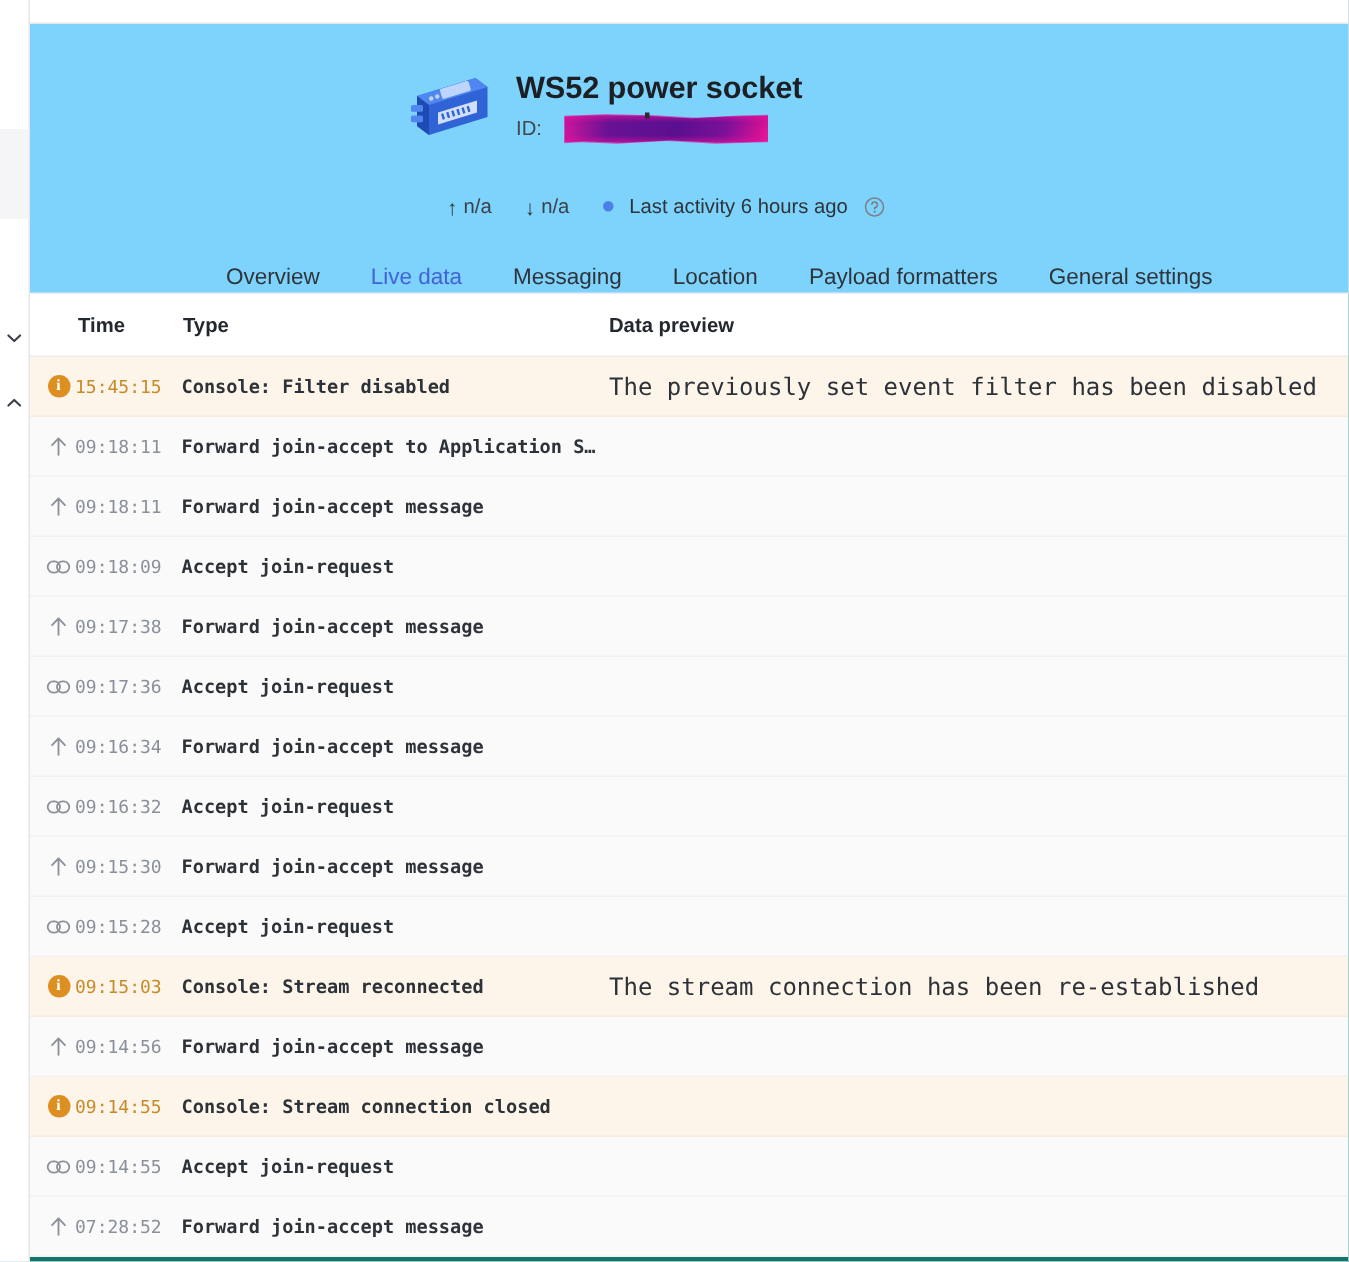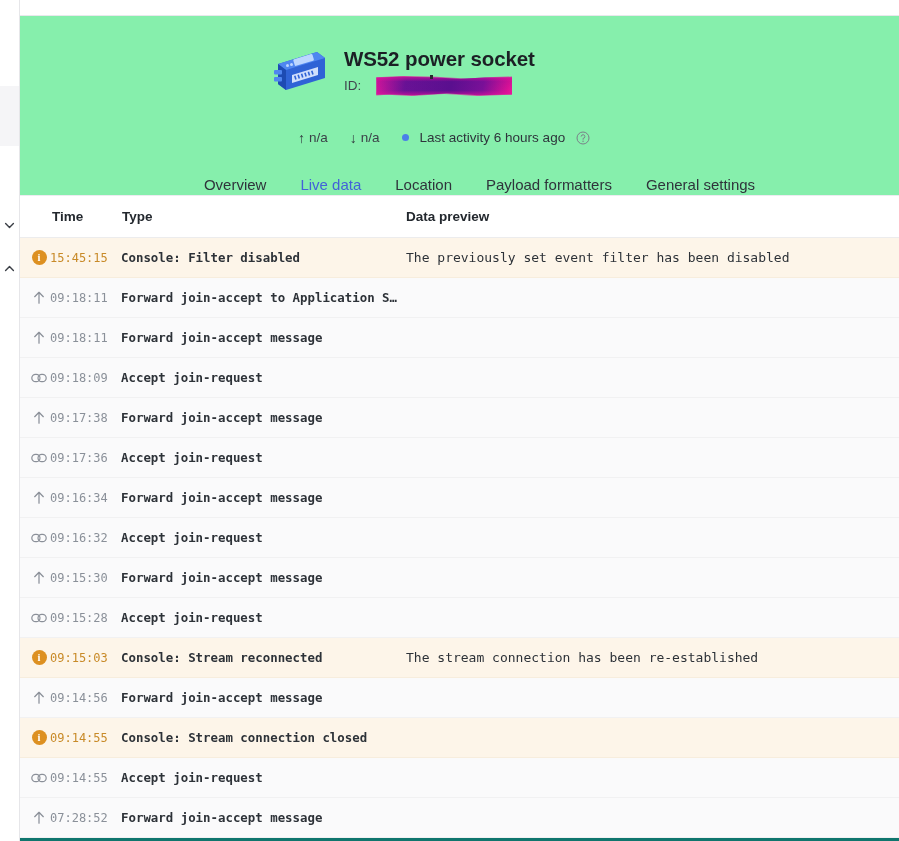--- a/index.html
+++ b/index.html
@@ -60,21 +60,21 @@
     background: #e8e8ec;
   }
 
   
   .device-header {
     position: absolute;
     left: 20px;
     top: 16px;
     width: 879px;
     height: 180px;
-    background: #86efac;
+    background: #7dd3fc;
   }
 
   .device-title-row {
     position: absolute;
     left: 252px;
     top: 28px;
     display: flex;
     align-items: flex-start;
     gap: 14px;
   }
@@ -307,21 +307,21 @@
     font-size: 12.4px;
     color: #2d3238;
     white-space: nowrap;
     font-weight: bold;
   }
 
   .cell-data {
     position: absolute;
     left: 386px;
     font-family: "DejaVu Sans Mono", monospace;
-    font-size: 13px;
+    font-size: 16px;
     color: #2d3238;
     white-space: nowrap;
   }
 </style>
 </head>
 <body>
 
 <div id="app">
 
   <div class="left-rail">
@@ -398,20 +398,21 @@
             <path d="M5.2 5.2 a1.85 1.85 0 1 1 1.9 2.2 v0.9" fill="none" stroke="#7a8088" stroke-width="1" stroke-linecap="round"></path>
             <circle cx="7.05" cy="10.2" r="0.72" fill="#7a8088"></circle>
           </svg>
         </span>
       </div>
     </div>
 
     <div class="tabs">
       <div class="tab">Overview</div>
       <div class="tab active">Live data</div>
+      <div class="tab">Messaging</div>
       <div class="tab">Location</div>
       <div class="tab">Payload formatters</div>
       <div class="tab">General settings</div>
     </div>
   </div>
 
   <div class="header-bottom-border"></div>
 
   <div class="table-wrap">
     <div class="table-head">

